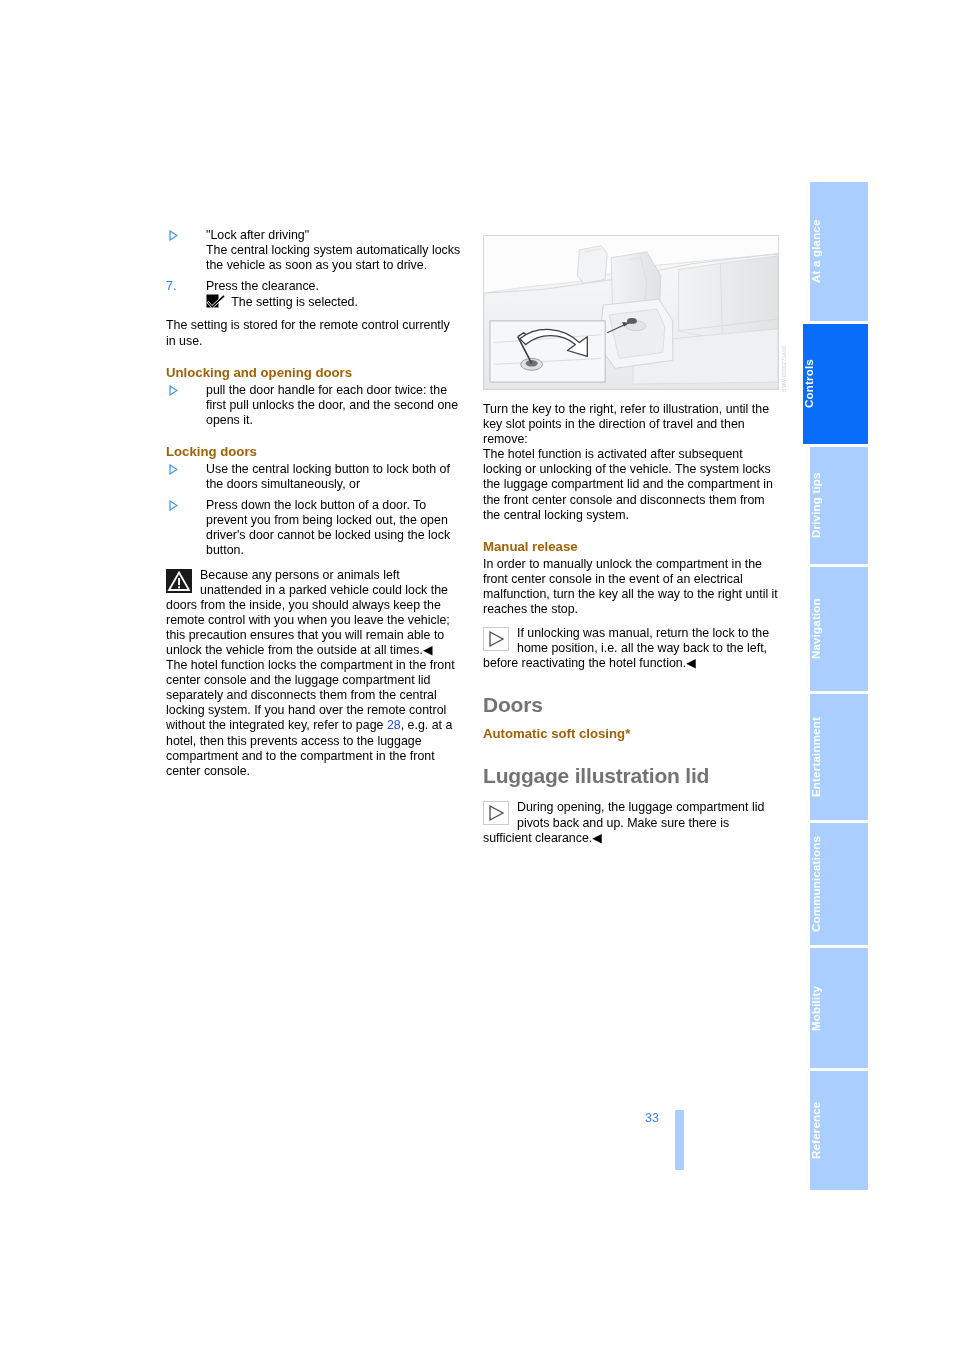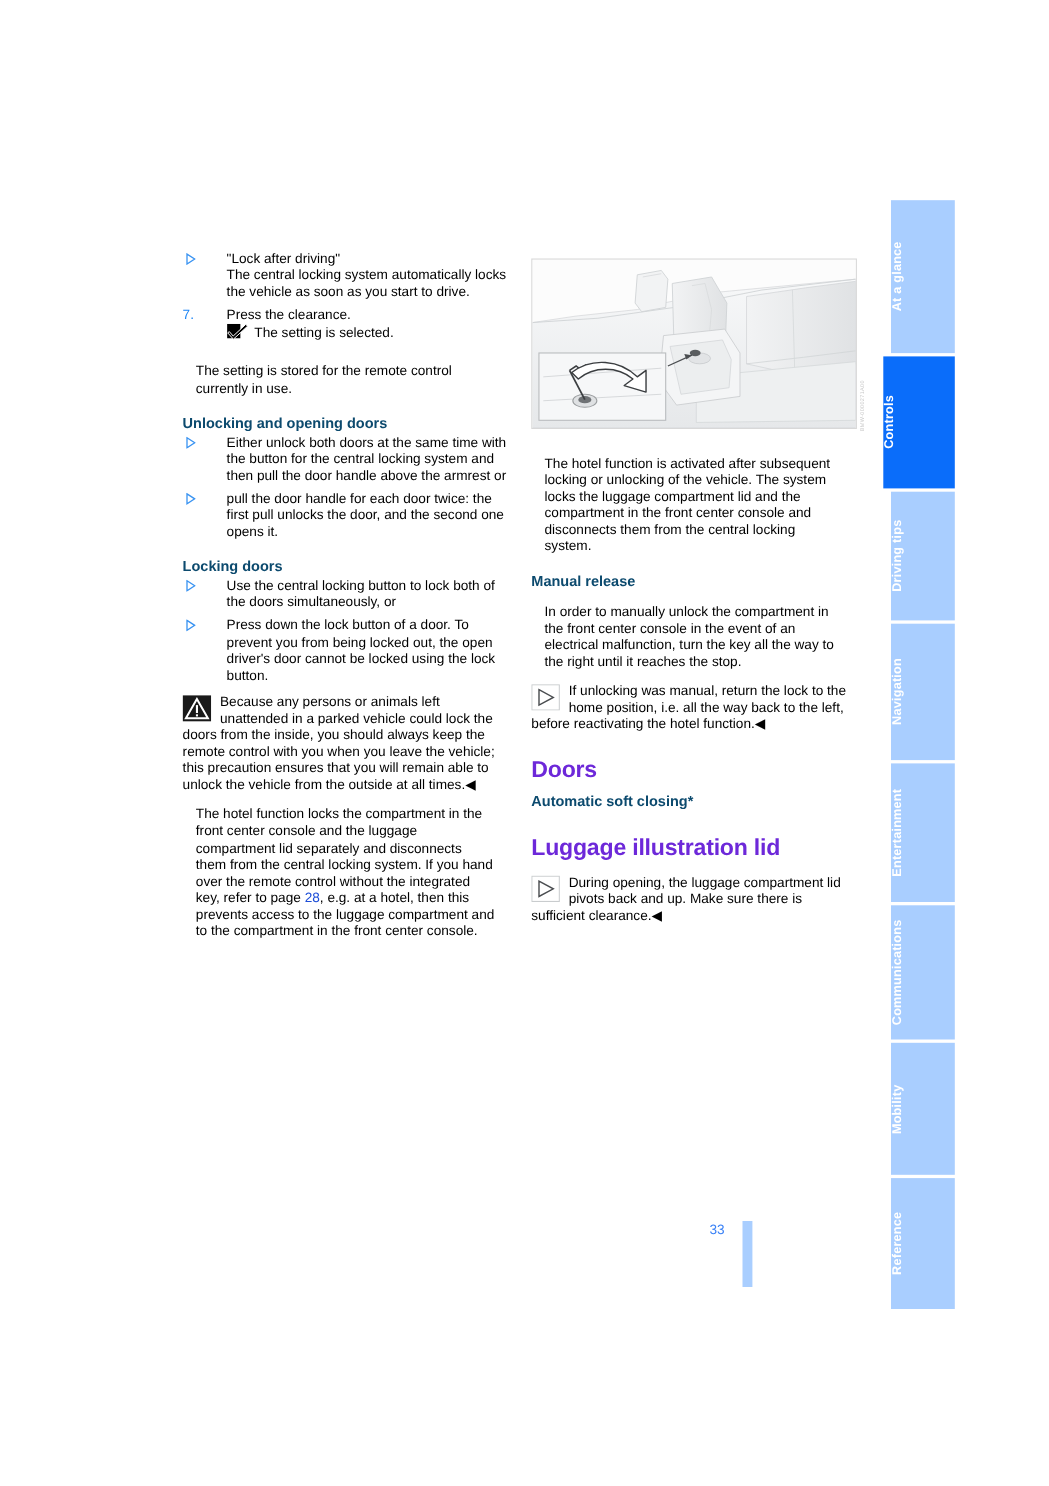--- a/index.html
+++ b/index.html
@@ -25,36 +25,36 @@
   
   .col {
     position: absolute;
     width: 296px;
     font-size: 12.4px;
     line-height: 15.1px;
   }
   .col-left  { left: 166px; top: 228px; }
   .col-right { left: 483px; top: 228px; }
 
-  p { margin: 12px; }
+  p { margin: 0; }
   .gap-sm { height: 8px; }
 
   
   h1.sec {
     font-size: 21px;
     line-height: 24px;
-    color: #6d28d9;
+    color: #737373;
     font-weight: bold;
     margin: 0 0 9px 0;
     letter-spacing: -0.2px;
   }
   h2.sub {
     font-size: 13.2px;
     line-height: 16px;
-    color: #0c4a6e;
+    color: #a16207;
     font-weight: bold;
     margin: 0 0 2px 0;
   }
   .h1-wrap { margin-top: 22px; }
   .h2-wrap { margin-top: 16px; }
 
   
   .bullet {
     position: relative;
     padding-left: 40px;
@@ -228,28 +228,20 @@
       <span>The setting is selected.</span>
     </div>
 
     <div class="gap-sm"></div>
     <p>The setting is stored for the remote control currently in use.</p>
 
     <div class="h2-wrap">
       <h2 class="sub">Unlocking and opening doors</h2>
     </div>
 
-    <div class="bullet">
-      <span class="tri hollow">
-        <svg width="9" height="11" viewBox="0 0 9 11">
-            <polygon points="1,1 8,5.5 1,10" fill="none" stroke="#3b94f2" stroke-width="1.2"></polygon>
-          </svg>
-      </span>
-      <span>Either unlock both doors at the same time with the button for the central locking system and then pull the door handle above the armrest or</span>
-    </div>
     <div class="bullet">
       <span class="tri hollow">
         <svg width="9" height="11" viewBox="0 0 9 11">
             <polygon points="1,1 8,5.5 1,10" fill="none" stroke="#3b94f2" stroke-width="1.2"></polygon>
           </svg>
       </span>
       <span>pull the door handle for each door twice: the first pull unlocks the door, and the second one opens it.</span>
     </div>
 
     <div class="h2-wrap">
@@ -336,20 +328,21 @@
       <path d="M48 129 L34 102" fill="none" stroke="#3b3e41" stroke-width="1.6"></path>
       <path d="M34 102 L40 98 L44 101 L49 97 L53 100" fill="none" stroke="#3b3e41" stroke-width="1.4"></path>
 
       <path d="M36 104 C54 90 80 92 96 108 L104 102 L104 122 L84 116 L92 110 C78 98 56 98 42 110 Z" fill="#ffffff" stroke="#3b3e41" stroke-width="1.3" stroke-linejoin="round"></path>
     </svg>
   </div>
   <div class="fig-id">BMW-0000271A00</div>
 
   <div class="col col-right" style="top:402px;">
 
+    <p>Turn the key to the right, refer to illustration, until the key slot points in the direction of travel and then remove:</p>
     <p>The hotel function is activated after subsequent locking or unlocking of the vehicle. The system locks the luggage compartment lid and the compartment in the front center console and disconnects them from the central locking system.</p>
 
     <div class="h2-wrap">
       <h2 class="sub">Manual release</h2>
     </div>
     <p>In order to manually unlock the compartment in the front center console in the event of an electrical malfunction, turn the key all the way to the right until it reaches the stop.</p>
 
     <div class="notice">
       <span class="ico">
         <svg width="26" height="24" viewBox="0 0 26 24">

